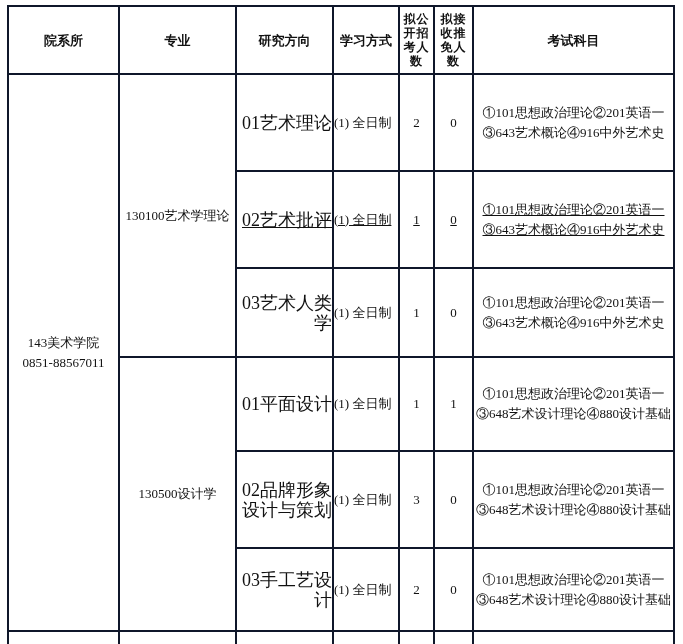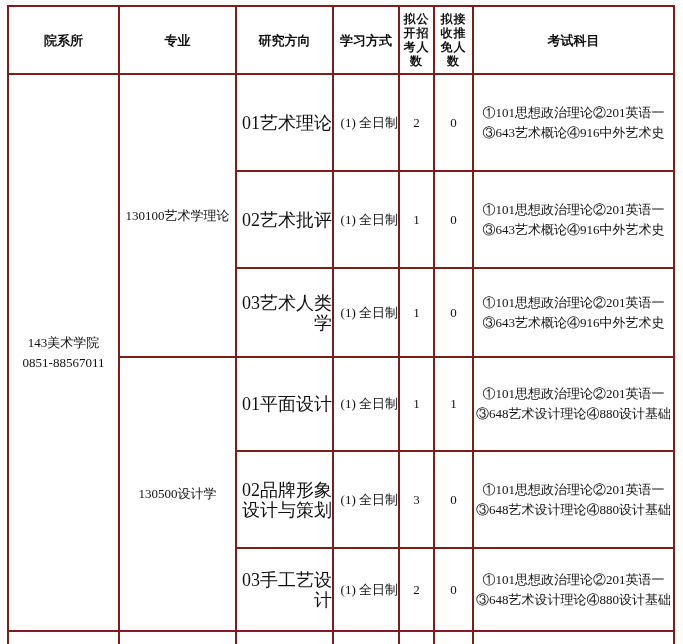--- a/index.html
+++ b/index.html
@@ -20,37 +20,37 @@
     left: 7px;
     top: 5px;
   }
   table.admissions {
     border-collapse: collapse;
     table-layout: fixed;
     width: 666px;
   }
   table.admissions th,
   table.admissions td {
-    border: 2px solid #7f1d1d;
+    border: 2px solid #0f172a;
     padding: 0;
     vertical-align: middle;
     overflow: hidden;
   }
   
   col.c-dept  { width: 111px; }
   col.c-major { width: 117px; }
   col.c-dir   { width: 97px; }
   col.c-mode  { width: 66px; }
   col.c-open  { width: 35px; }
   col.c-exempt{ width: 39px; }
   col.c-subj  { width: 201px; }
 
   tr.header-row { height: 68px; }
   tr.row-1 { height: 97px; }
-  tr.row-2 { height: 97px; }
+  tr.row-2 { height: 97px; text-decoration: underline; }
   tr.row-3 { height: 89px; }
   tr.row-4 { height: 94px; }
   tr.row-5 { height: 97px; }
   tr.row-6 { height: 83px; }
   tr.row-partial { height: 40px; }
 
   th {
     font-weight: bold;
     font-size: 13px;
     text-align: center;
@@ -73,21 +73,21 @@
     border-radius: 19px;
   }
   td.dir-cell {
     text-align: right;
     font-size: 18px;
     line-height: 20px;
     padding-left: 2px;
     padding-right: 2px;
   }
   td.mode-cell {
-    text-align: right;
+    text-align: left;
     font-size: 13px;
     white-space: nowrap;
   }
   td.num-cell {
     text-align: center;
     font-size: 13px;
   }
   td.subj-cell {
     text-align: center;
     font-size: 13px;

